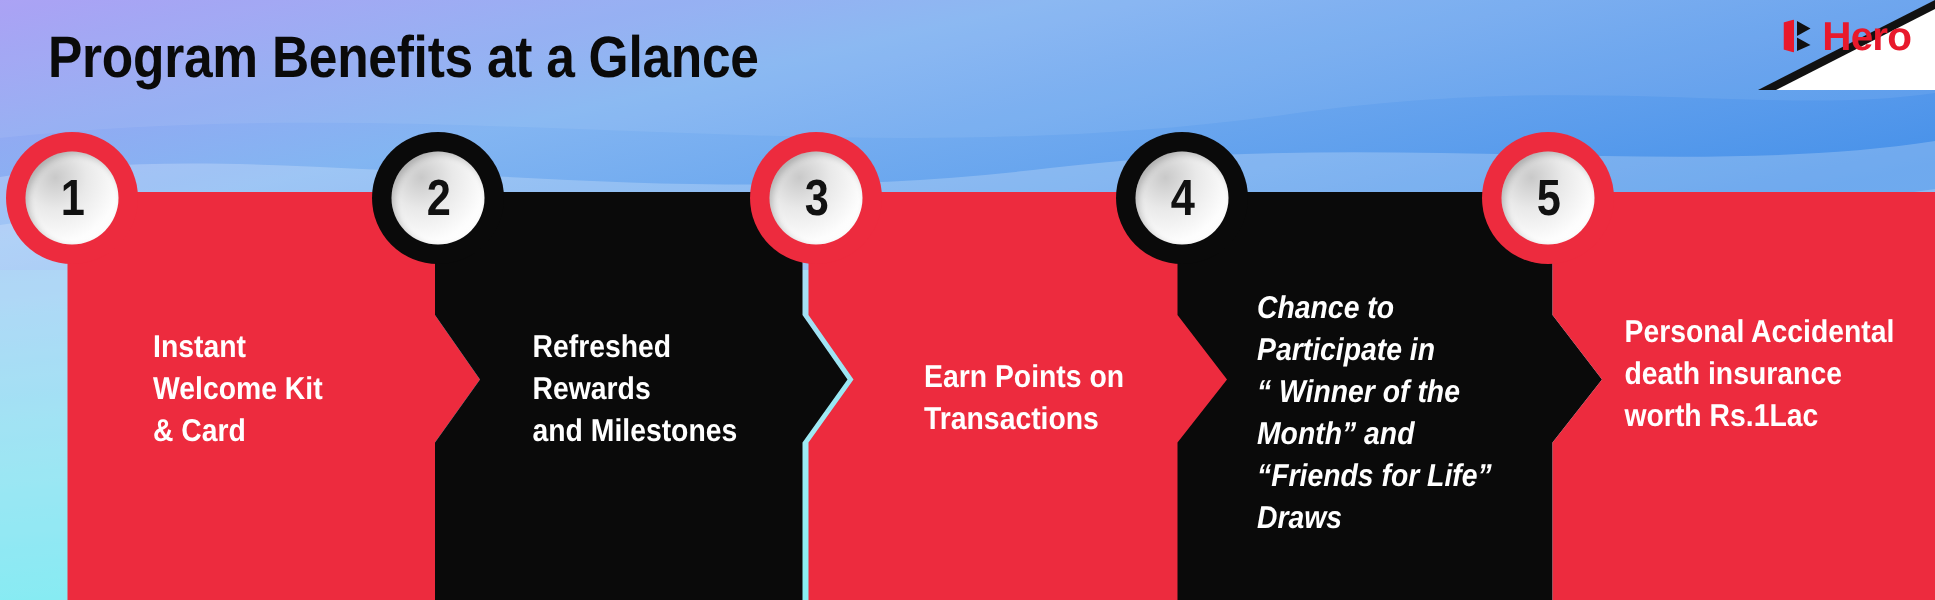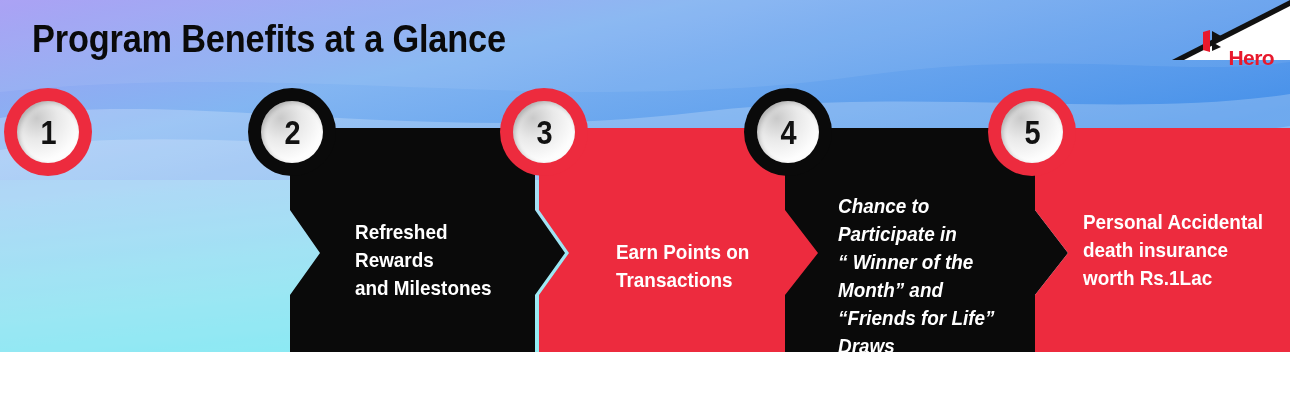--- a/index.html
+++ b/index.html
@@ -8,21 +8,21 @@
     padding: 0;
     background: #ffffff;
   }
   body {
     font-family: "Liberation Sans", sans-serif;
   }
 
   #infographic {
     position: relative;
     width: 1290px;
-    height: 352px;
+    height: 400px;
     overflow: hidden;
     background: #bfe4f7;
   }
 
   
   .bg-layer {
     position: absolute;
     inset: 0;
     width: 1290px;
     height: 400px;
@@ -64,26 +64,25 @@
     gap: 6px;
     z-index: 41;
   }
   .logo-mark {
     width: 20px;
     height: 22px;
     flex: 0 0 auto;
   }
   .logo-text {
     font-family: "Liberation Sans", sans-serif;
-    font-size: 21px;
+    font-size: 27px;
     font-weight: bold;
     letter-spacing: -0.6px;
     color: #e8192c;
     line-height: 22px;
-    margin-top: 34px;
   }
 
   
   .steps {
     position: absolute;
     left: 0;
     top: 0;
     width: 1290px;
     height: 400px;
     z-index: 10;
@@ -174,20 +173,28 @@
     <svg class="logo-mark" viewBox="0 0 20 22">
       <polygon points="0,2 7,0 7,22 0,20" fill="#e8192c"></polygon>
       <polygon points="9,1 18,6 9,11" fill="#111111"></polygon>
       <polygon points="9,12 18,17 9,21" fill="#111111"></polygon>
     </svg>
     <span class="logo-text">Hero</span>
   </div>
 
   <div class="steps">
 
+    <div class="step" style="left:0;width:330px;">
+      <svg class="step-shape" width="330" height="400" viewBox="0 0 330 400">
+        <path d="M45,128 L290,128 L290,210 L320,253 L290,295 L290,400 L45,400 Z" fill="#ed2b3e"></path>
+      </svg>
+      <div class="step-text" style="left:102px; top:218px; width:190px;">Instant
+Welcome Kit
+&amp; Card</div>
+    </div>
 
     <div class="step" style="left:0;width:600px;">
       <svg class="step-shape" width="600" height="400" viewBox="0 0 600 400">
         <path d="M290,128 L535,128 L535,210 L565,253 L535,295 L535,400 L290,400 L290,295 L320,253 L290,210 Z" fill="#0a0a0a"></path>
       </svg>
       <div class="step-text" style="left:355px; top:218px; width:220px;">Refreshed
 Rewards
 and Milestones</div>
     </div>
 

